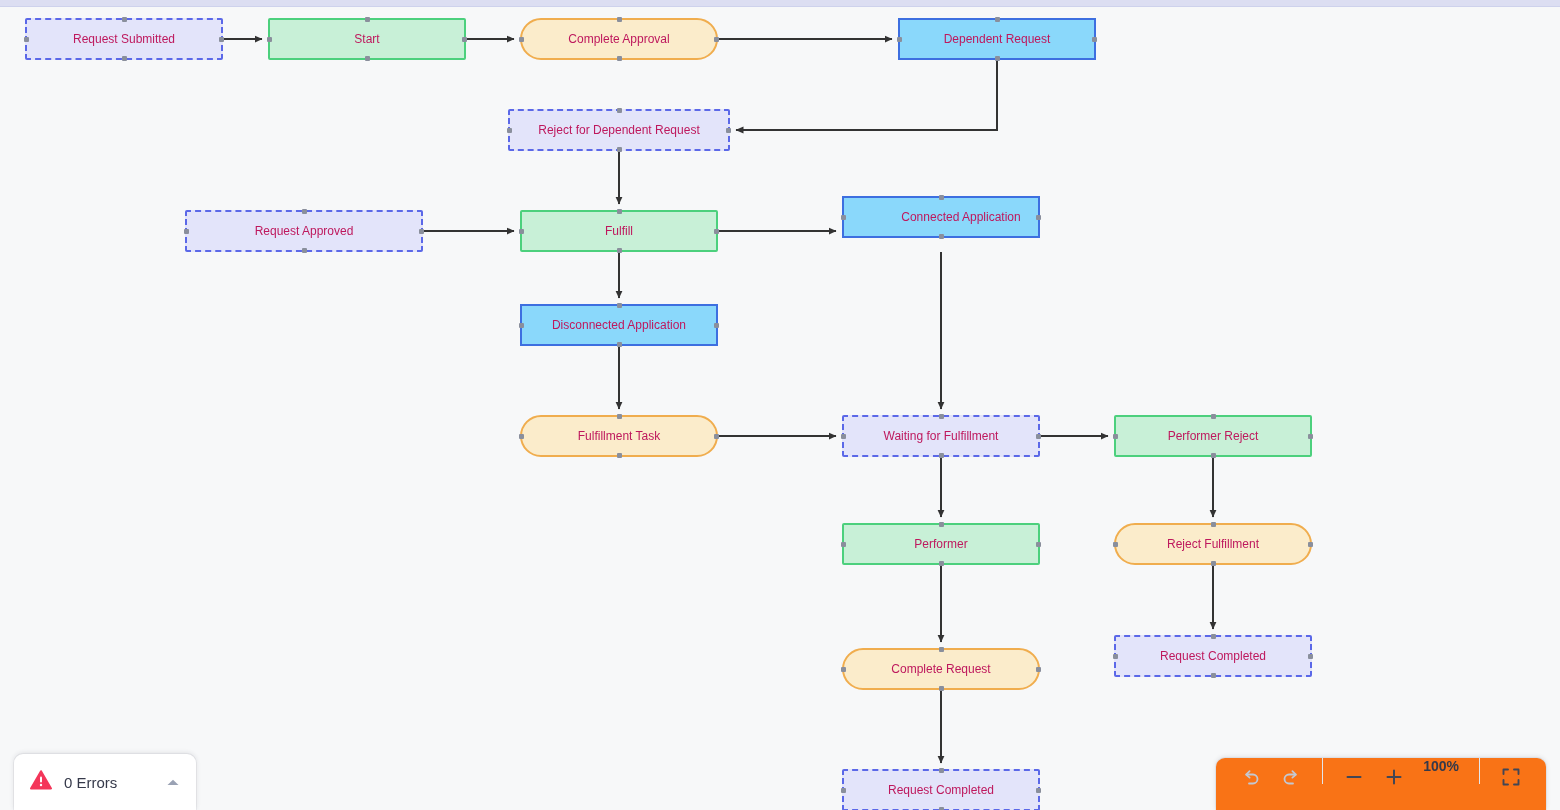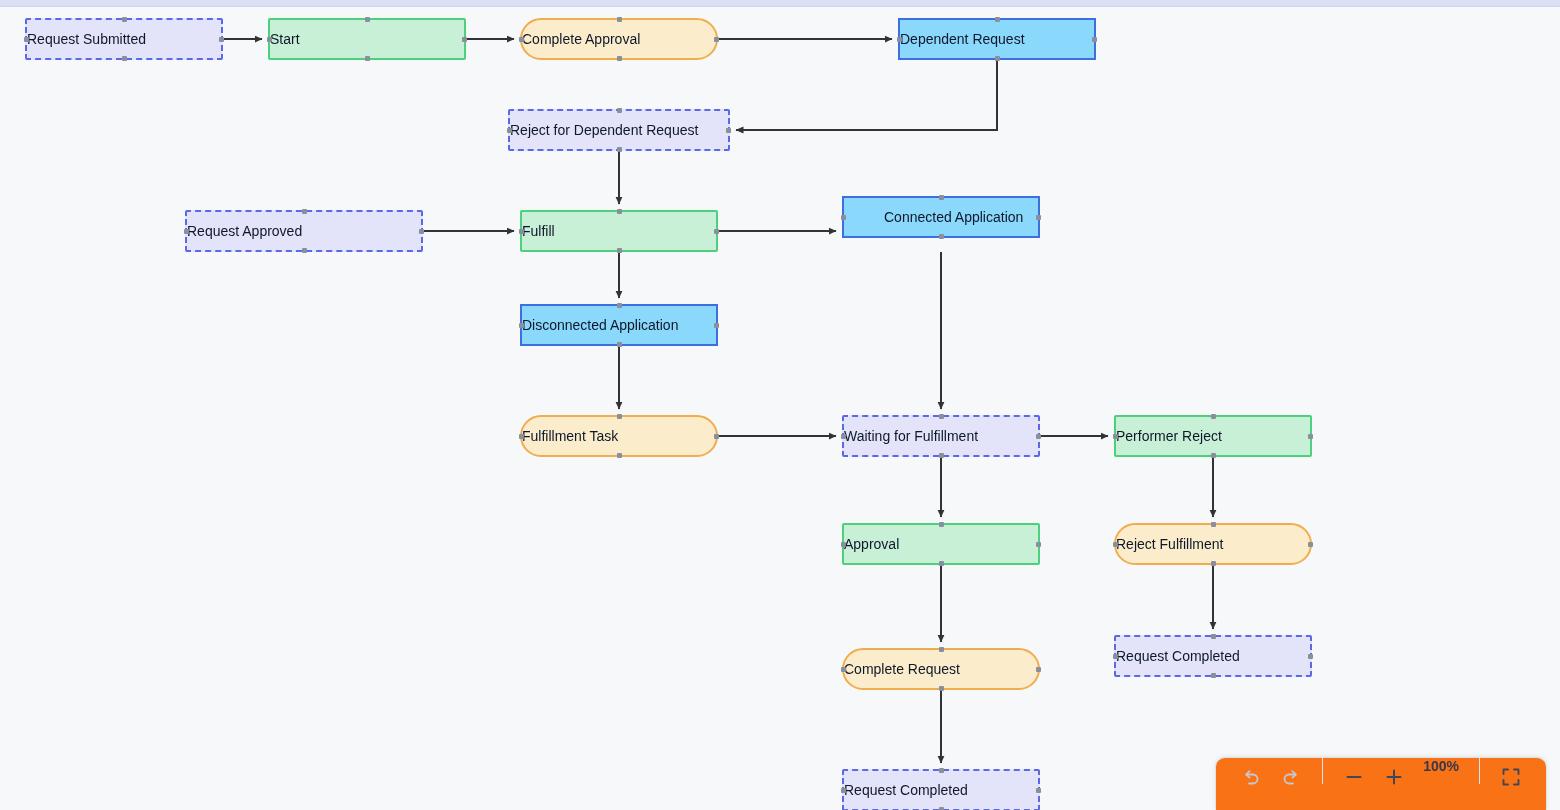--- a/index.html
+++ b/index.html
@@ -28,24 +28,25 @@
   }
   #edge-layer {
     position: absolute; top: 0; left: 0;
     width: 1560px; height: 810px;
     pointer-events: none;
   }
   .node {
     position: absolute;
     display: flex;
     align-items: center;
+    justify-content: center;
     text-align: center;
-    font-size: 14px;
+    font-size: 12px;
     line-height: 1.2;
-    color: #0f172a;
+    color: #be185d;
     white-space: nowrap;
     cursor: default;
     z-index: 3;
   }
   
   .n-dashed {
     background: #e3e4fa;
     border: 2px dashed #5b68e8;
     border-radius: 2px;
   }
@@ -251,21 +252,21 @@
           <span class="handle h-r"></span>
         </div>
         <div class="node n-green" style="left: 1114px; top: 415px; width: 198px; height: 42px;">
           <span>Performer Reject</span>
           <span class="handle h-t"></span>
           <span class="handle h-b"></span>
           <span class="handle h-l"></span>
           <span class="handle h-r"></span>
         </div>
         <div class="node n-green" style="left: 842px; top: 523px; width: 198px; height: 42px;">
-          <span>Approval</span>
+          <span>Performer</span>
           <span class="handle h-t"></span>
           <span class="handle h-b"></span>
           <span class="handle h-l"></span>
           <span class="handle h-r"></span>
         </div>
         <div class="node n-orange" style="left: 1114px; top: 523px; width: 198px; height: 42px; border-radius: 21px;">
           <span>Reject Fulfillment</span>
           <span class="handle h-t"></span>
           <span class="handle h-b"></span>
           <span class="handle h-l"></span>
@@ -289,20 +290,35 @@
           <span>Request Completed</span>
           <span class="handle h-t"></span>
           <span class="handle h-b"></span>
           <span class="handle h-l"></span>
           <span class="handle h-r"></span>
         </div>
       </div>
 
   </div>
 
+  <div id="error-panel">
+    <span class="warn-tri">
+      <svg width="22" height="20" viewBox="0 0 22 20" xmlns="http://www.w3.org/2000/svg">
+        <path d="M11 1.2 L21 18.4 H1 Z" fill="#f4365a" stroke="#f4365a" stroke-width="2" stroke-linejoin="round"></path>
+        <rect x="10" y="6.5" width="2" height="6" rx="1" fill="#ffffff"></rect>
+        <circle cx="11" cy="15" r="1.2" fill="#ffffff"></circle>
+      </svg>
+    </span>
+    <span class="err-count">0 Errors</span>
+    <span class="caret-up">
+      <svg width="14" height="9" viewBox="0 0 14 9" xmlns="http://www.w3.org/2000/svg">
+        <path d="M1.5 7 L7 1.8 L12.5 7 Z" fill="#9aa2b4"></path>
+      </svg>
+    </span>
+  </div>
 
   <div id="zoom-toolbar">
     <button class="tb-btn disabled" title="Undo">
       <svg width="22" height="22" viewBox="0 0 22 22" xmlns="http://www.w3.org/2000/svg">
         <path d="M6.5 8.5 H13 a4.5 4.5 0 0 1 0 9 H9" fill="none" stroke="#c3c8d2" stroke-width="1.8" stroke-linecap="round" stroke-linejoin="round"></path>
         <path d="M9.6 5.2 L6.1 8.6 L9.6 11.6" fill="none" stroke="#c3c8d2" stroke-width="1.8" stroke-linecap="round" stroke-linejoin="round"></path>
       </svg>
     </button>
     <button class="tb-btn disabled" title="Redo">
       <svg width="22" height="22" viewBox="0 0 22 22" xmlns="http://www.w3.org/2000/svg">

